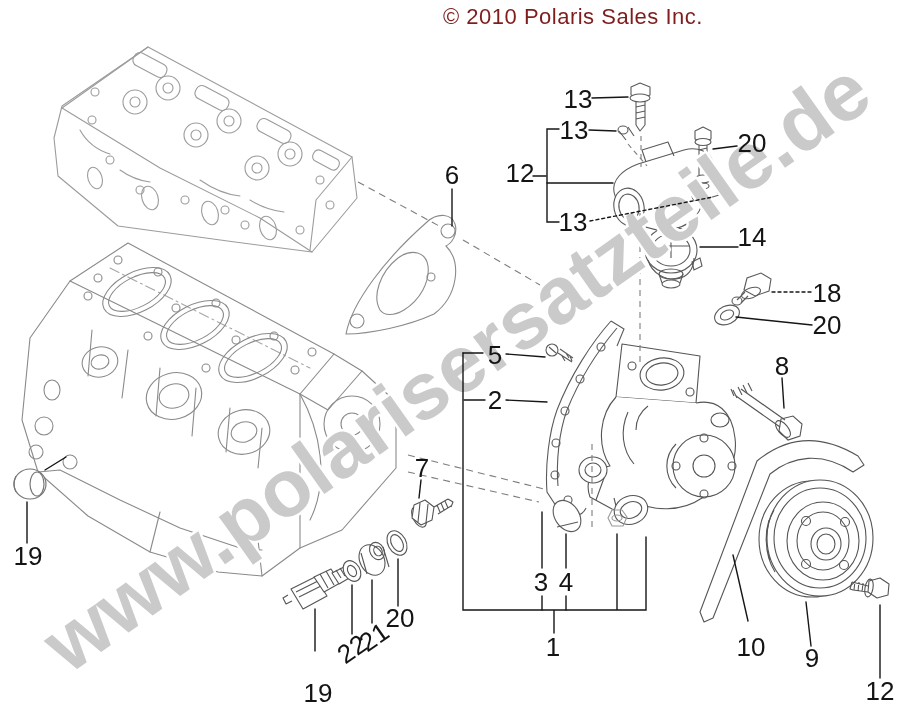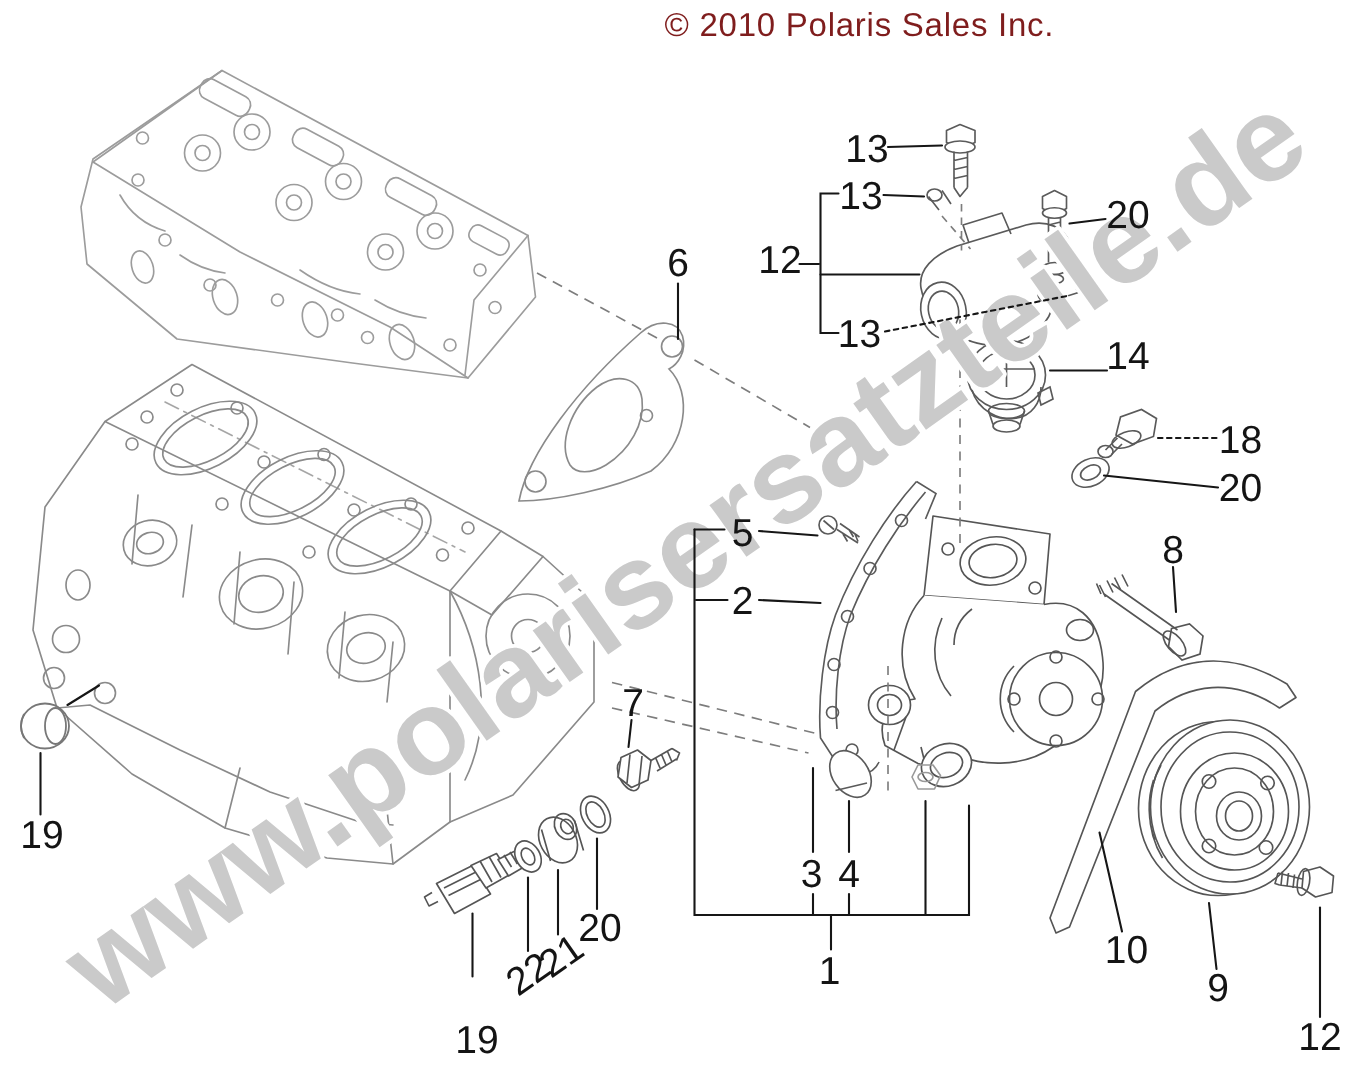--- a/index.html
+++ b/index.html
@@ -307,17 +307,17 @@
   <div class="callout" style="left:782px;top:366px">8</div>
   <div class="callout" style="left:28px;top:556px">19</div>
   <div class="callout" style="left:422px;top:468px">7</div>
   <div class="callout" style="left:400px;top:618px">20</div>
   <div class="callout rot" style="left:374px;top:637px">21</div>
   <div class="callout rot" style="left:352px;top:649px">22</div>
   <div class="callout" style="left:318px;top:693px">19</div>
   <div class="callout" style="left:541px;top:582px">3</div>
   <div class="callout" style="left:566px;top:582px">4</div>
   <div class="callout" style="left:553px;top:647px">1</div>
-  <div class="callout" style="left:751px;top:633px">10</div>
+  <div class="callout" style="left:751px;top:647px">10</div>
   <div class="callout" style="left:812px;top:658px">9</div>
   <div class="callout" style="left:880px;top:691px">12</div>
 
 </div>
 
 </body></html>

